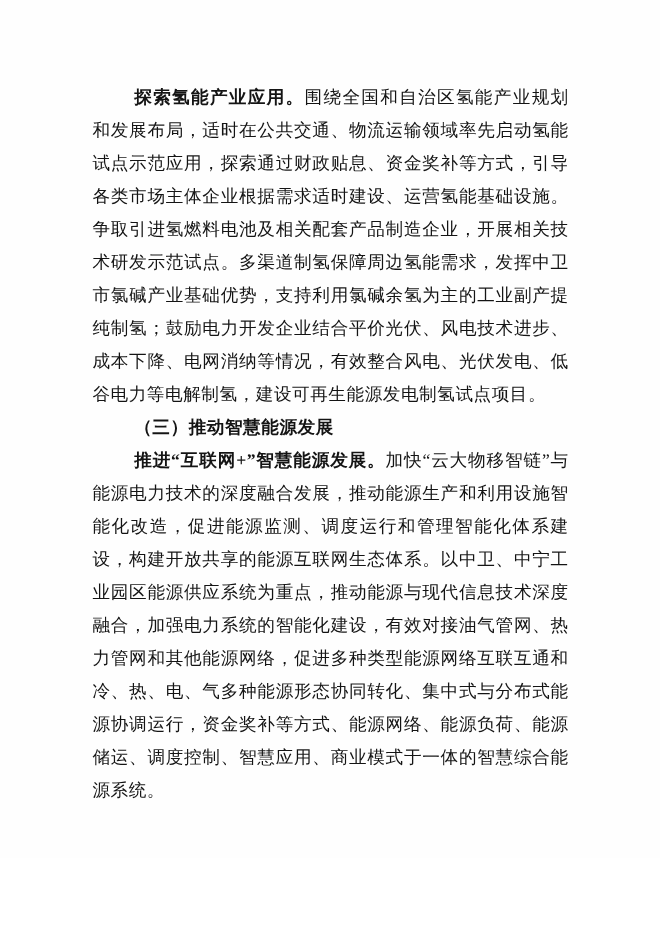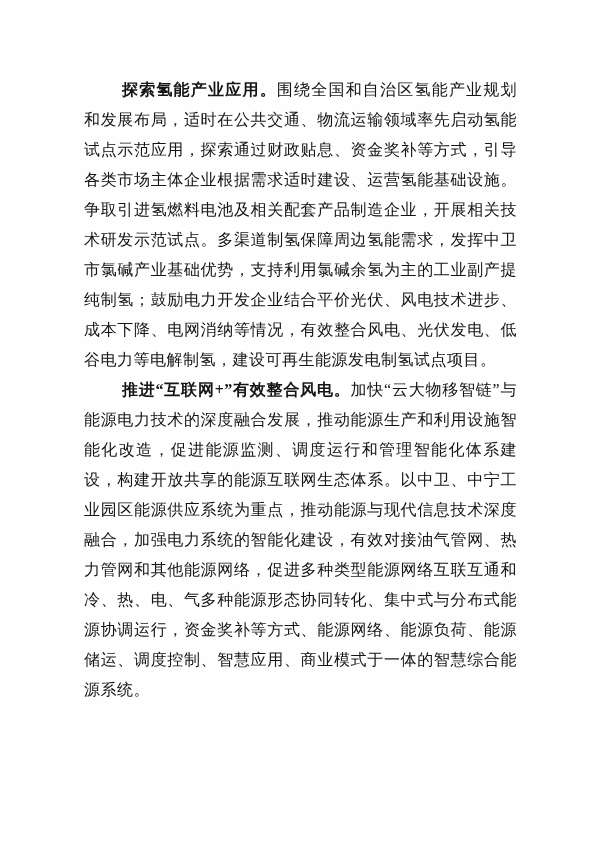--- a/index.html
+++ b/index.html
@@ -53,19 +53,20 @@
   }
 </style>
 </head>
 <body>
 
 <div class="page">
   <div class="content">
 
     <p class="para"><span class="lead">探索氢能产业应用。</span><span>围绕全国和自治区氢能产业规划和发展布局，适时在公共交通、物流运输领域率先启动氢能试点示范应用，探索通过财政贴息、资金奖补等方式，引导各类市场主体企业根据需求适时建设、运营氢能基础设施。争取引进氢燃料电池及相关配套产品制造企业，开展相关技术研发示范试点。多渠道制氢保障周边氢能需求，发挥中卫市氯碱产业基础优势，支持利用氯碱余氢为主的工业副产提纯制氢；鼓励电力开发企业结合平价光伏、风电技术进步、成本下降、电网消纳等情况，有效整合风电、光伏发电、低谷电力等电解制氢，建设可再生能源发电制氢试点项目。</span></p>
 
+    <p class="heading">（三）推动智慧能源发展</p>
 
-    <p class="para"><span class="lead">推进“互联网+”有效整合风电。</span><span>加快“云大物移智链”与能源电力技术的深度融合发展，推动能源生产和利用设施智能化改造，促进能源监测、调度运行和管理智能化体系建设，构建开放共享的能源互联网生态体系。以中卫、中宁工业园区能源供应系统为重点，推动能源与现代信息技术深度融合，加强电力系统的智能化建设，有效对接油气管网、热力管网和其他能源网络，促进多种类型能源网络互联互通和冷、热、电、气多种能源形态协同转化、集中式与分布式能源协调运行，资金奖补等方式、能源网络、能源负荷、能源储运、调度控制、智慧应用、商业模式于一体的智慧综合能源系统。</span></p>
+    <p class="para"><span class="lead">推进“互联网+”智慧能源发展。</span><span>加快“云大物移智链”与能源电力技术的深度融合发展，推动能源生产和利用设施智能化改造，促进能源监测、调度运行和管理智能化体系建设，构建开放共享的能源互联网生态体系。以中卫、中宁工业园区能源供应系统为重点，推动能源与现代信息技术深度融合，加强电力系统的智能化建设，有效对接油气管网、热力管网和其他能源网络，促进多种类型能源网络互联互通和冷、热、电、气多种能源形态协同转化、集中式与分布式能源协调运行，资金奖补等方式、能源网络、能源负荷、能源储运、调度控制、智慧应用、商业模式于一体的智慧综合能源系统。</span></p>
 
 
   </div>
 
 </div>
 
 </body></html>

